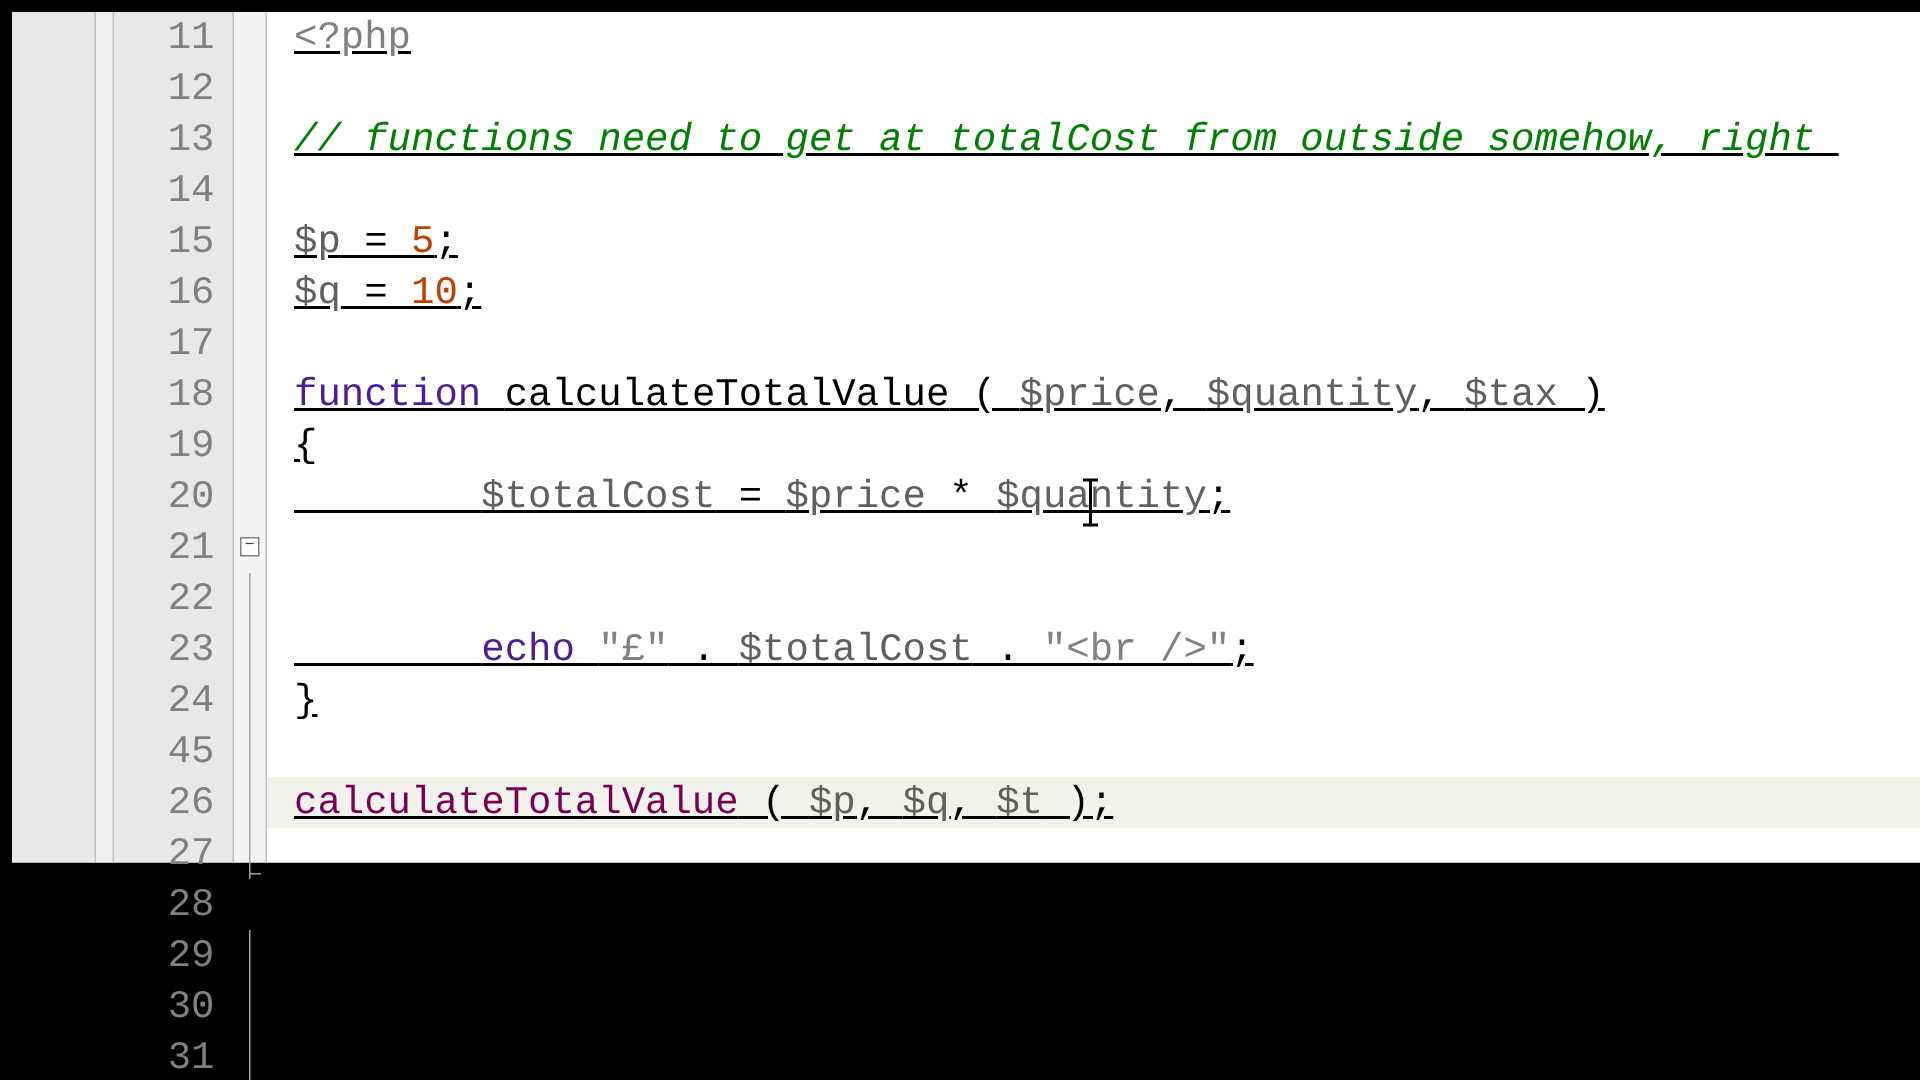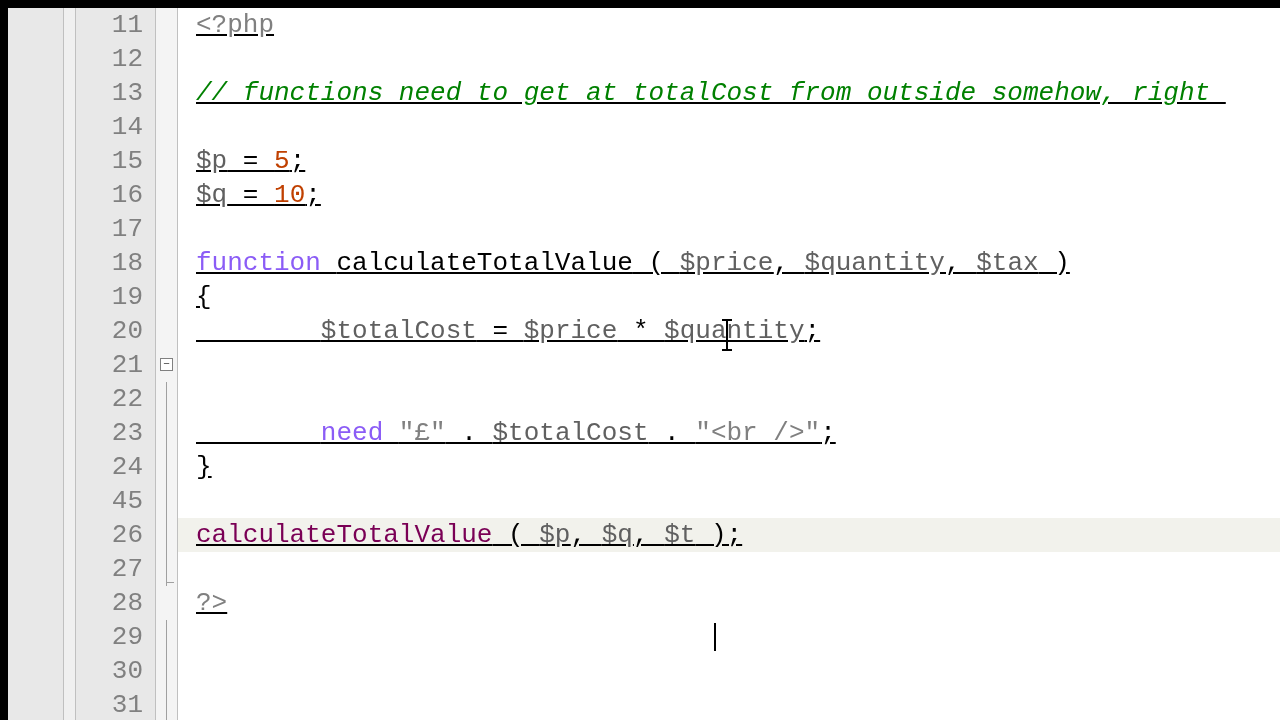--- a/index.html
+++ b/index.html
@@ -1,27 +1,27 @@
 <!DOCTYPE html>
 <html><head>
 <meta charset="utf-8">
 <style>
   * { margin: 0; padding: 0; box-sizing: border-box; }
   html, body { width: 1280px; height: 720px; overflow: hidden; background: #000; font-family: "Consolas", "Courier New", monospace; }
-  .frame { position: absolute; left: 0; top: 0; width: 1280px; height: 720px; background: #000; }
+  .frame { position: absolute; left: 0; top: 0; width: 1280px; height: 575px; background: #000; }
   .editor-wrap { position: absolute; left: 8px; top: 8px; right: 0; bottom: 0; background: #fff; display: flex; }
   .left-margin { width: 56px; background: #e8e8e8; border-right: 1px solid #c0c0c0; }
   .scroll-strip { width: 12px; background: #f0f0f0; border-right: 1px solid #c0c0c0; }
   .gutter { width: 80px; background: #e8e8e8; border-right: 1px solid #c0c0c0; text-align: right; }
   .fold-strip { width: 22px; background: #f4f4f4; border-right: 1px solid #c0c0c0; position: relative; }
   .code-area { flex: 1; background: #fff; position: relative; overflow: hidden; text-decoration: underline; }
   .line { height: 34px; line-height: 34px; font-size: 26px; white-space: pre; }
   .gutter .line { color: #808080; padding-right: 12px; font-size: 26px; }
   .code-area .line { padding-left: 18px; color: #000; }
-  .tok-keyword { color: #8b5cf6; }
+  .tok-keyword { color: #4c1d95; }
   .tok-comment { color: #008000; font-style: italic; }
   .tok-number  { color: #c04000; }
   .tok-ident   { color: #606060; }
   .tok-funcdef { color: #000; }
   .tok-funccall{ color: #7a0055; }
   .tok-string  { color: #808080; }
   .tok-op      { color: #000; }
   .tok-tag     { color: #808080; }
   .current-line { background: #f2f2ec; }
   .fold-box {
@@ -81,21 +81,21 @@
         <div class="line"><span class="tok-comment">// functions need to get at totalCost from outside somehow, right </span></div>
         <div class="line"></div>
         <div class="line"><span class="tok-ident">$p</span><span class="tok-op"> = </span><span class="tok-number">5</span><span class="tok-op">;</span></div>
         <div class="line"><span class="tok-ident">$q</span><span class="tok-op"> = </span><span class="tok-number">10</span><span class="tok-op">;</span></div>
         <div class="line"></div>
         <div class="line"><span class="tok-keyword">function </span><span class="tok-funcdef">calculateTotalValue</span><span class="tok-op"> ( </span><span class="tok-ident">$price</span><span class="tok-op">, </span><span class="tok-ident">$quantity</span><span class="tok-op">, </span><span class="tok-ident">$tax</span><span class="tok-op"> )</span></div>
         <div class="line"><span class="tok-op">{</span></div>
         <div class="line"><span>        </span><span class="tok-ident">$totalCost</span><span class="tok-op"> = </span><span class="tok-ident">$price</span><span class="tok-op"> * </span><span class="tok-ident">$quantity</span><span class="tok-op">;</span></div>
         <div class="line"></div>
         <div class="line"></div>
-        <div class="line"><span>        </span><span class="tok-keyword">need </span><span class="tok-string">"£"</span><span class="tok-op"> . </span><span class="tok-ident">$totalCost</span><span class="tok-op"> . </span><span class="tok-string">"&lt;br /&gt;"</span><span class="tok-op">;</span></div>
+        <div class="line"><span>        </span><span class="tok-keyword">echo </span><span class="tok-string">"£"</span><span class="tok-op"> . </span><span class="tok-ident">$totalCost</span><span class="tok-op"> . </span><span class="tok-string">"&lt;br /&gt;"</span><span class="tok-op">;</span></div>
         <div class="line"><span class="tok-op">}</span></div>
         <div class="line"></div>
         <div class="line current-line"><span class="tok-funccall">calculateTotalValue</span><span class="tok-op"> ( </span><span class="tok-ident">$p</span><span class="tok-op">, </span><span class="tok-ident">$q</span><span class="tok-op">, </span><span class="tok-ident">$t</span><span class="tok-op"> );</span></div>
         <div class="line"></div>
         <div class="line"><span class="tok-tag">?&gt;</span></div>
         <div class="caret-bar" style="top: 615px; left: 536px;"></div>
         <div style="position: absolute; left: 548px; top: 312px; width: 2px; height: 30px; background: rgb(0, 0, 0);">
           <div style="position: absolute; left: -4px; top: -1px; width: 10px; height: 2px; background: rgb(0, 0, 0);"></div>
           <div style="position: absolute; left: -4px; bottom: -1px; width: 10px; height: 2px; background: rgb(0, 0, 0);"></div>
         </div>

